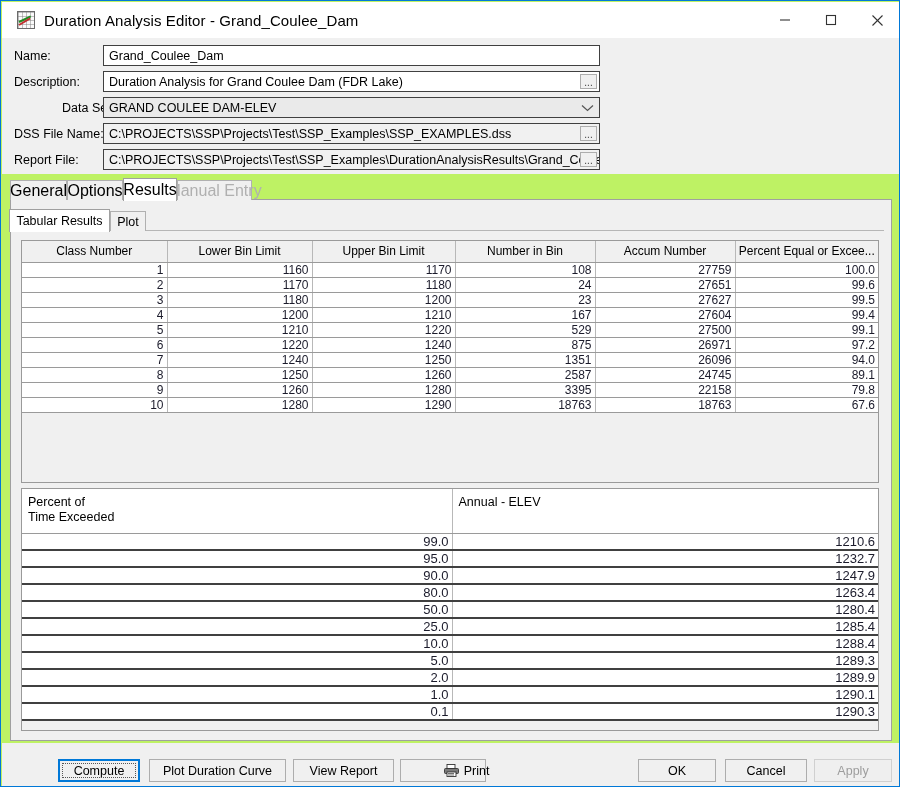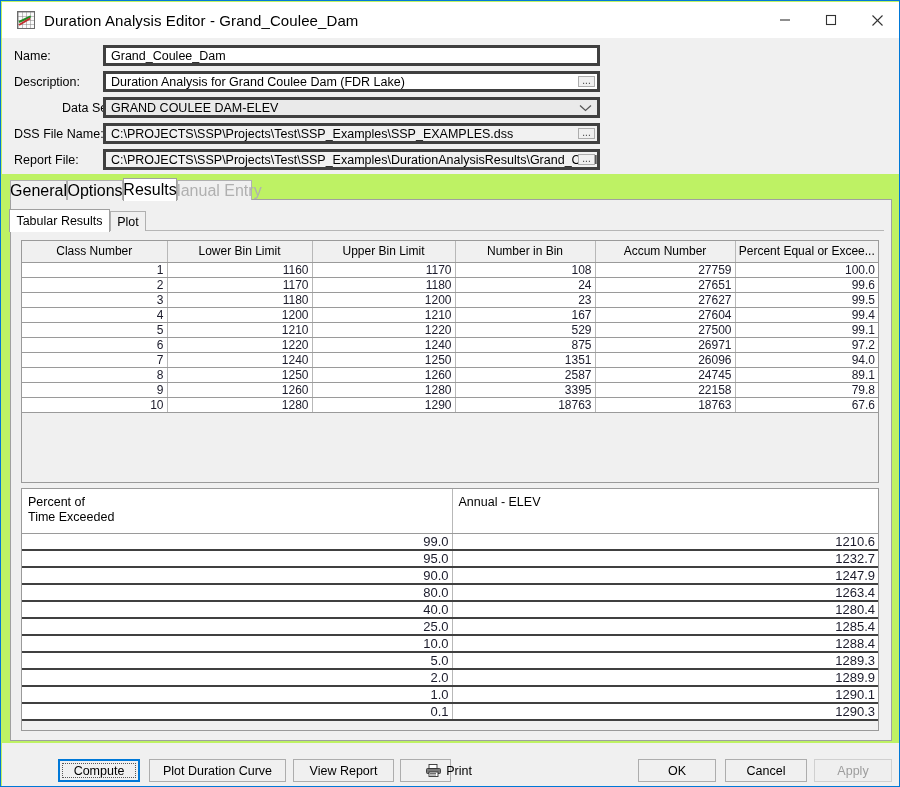--- a/index.html
+++ b/index.html
@@ -44,21 +44,21 @@
   .winbtns { margin-left: auto; display: flex; height: 36px; }
   .winbtn {
     width: 46px; height: 36px; display: flex; align-items: center; justify-content: center;
   }
   .winbtn svg { display: block; }
   
   .form { position: absolute; left: 1px; top: 37px; width: 898px; height: 136px; background: #f0f0f0; text-align: right; }
   .flabel { font-size: 12.5px; color: #000; position: absolute; left: 12px; }
   .finput {
     position: absolute; box-sizing: border-box;
-    border: 3px solid #404040; background: #ffffff;
+    border: 1px solid #404040; background: #ffffff;
     font-size: 12.5px; color: #000;
     display: flex; align-items: center;
     padding-left: 5px; overflow: hidden; white-space: nowrap;
   }
   .finput.readonly { background: #f1f1f1; }
   .finput.combo { background: #eaeaea; }
   .dots-btn {
     position: absolute; right: 2px; top: 2px; bottom: 2px; width: 17px;
     box-sizing: border-box;
     border: 1px solid #adadad; background: #f0f0f0;
@@ -368,21 +368,21 @@
           </tr>
           <tr>
             <td>90.0</td>
             <td>1247.9</td>
           </tr>
           <tr>
             <td>80.0</td>
             <td>1263.4</td>
           </tr>
           <tr>
-            <td>40.0</td>
+            <td>50.0</td>
             <td>1280.4</td>
           </tr>
           <tr>
             <td>25.0</td>
             <td>1285.4</td>
           </tr>
           <tr>
             <td>10.0</td>
             <td>1288.4</td>
           </tr>
@@ -410,21 +410,21 @@
     <div class="btn focus" style="left:56px; top:16px; width:82px; height:23px;">
       <div class="inner"></div>
       <span>Compute</span>
     </div>
     <div class="btn" style="left:147px; top:16px; width:137px; height:23px;">
       <span>Plot Duration Curve</span>
     </div>
     <div class="btn" style="left:291px; top:16px; width:101px; height:23px;">
       <span>View Report</span>
     </div>
-    <div class="btn" style="left:398px; top:16px; width:51px; height:23px;padding-left:47px;">
+    <div class="btn" style="left:398px; top:16px; width:86px; height:23px;padding-left:47px;">
       <span class="printer">
         <svg width="15" height="13" viewBox="0 0 15 13">
           <rect x="3" y="0.5" width="8" height="4" fill="#fff" stroke="#333" stroke-width="0.9"></rect>
           <rect x="0.5" y="4.5" width="14" height="5" rx="1" fill="#7a7a7a" stroke="#333" stroke-width="0.9"></rect>
           <rect x="3" y="8" width="9" height="4.5" fill="#fff" stroke="#333" stroke-width="0.9"></rect>
           <line x1="4" y1="9.5" x2="10" y2="9.5" stroke="#333" stroke-width="0.7"></line>
           <line x1="4" y1="11" x2="10" y2="11" stroke="#333" stroke-width="0.7"></line>
         </svg>
       </span>
       <span>Print</span>

